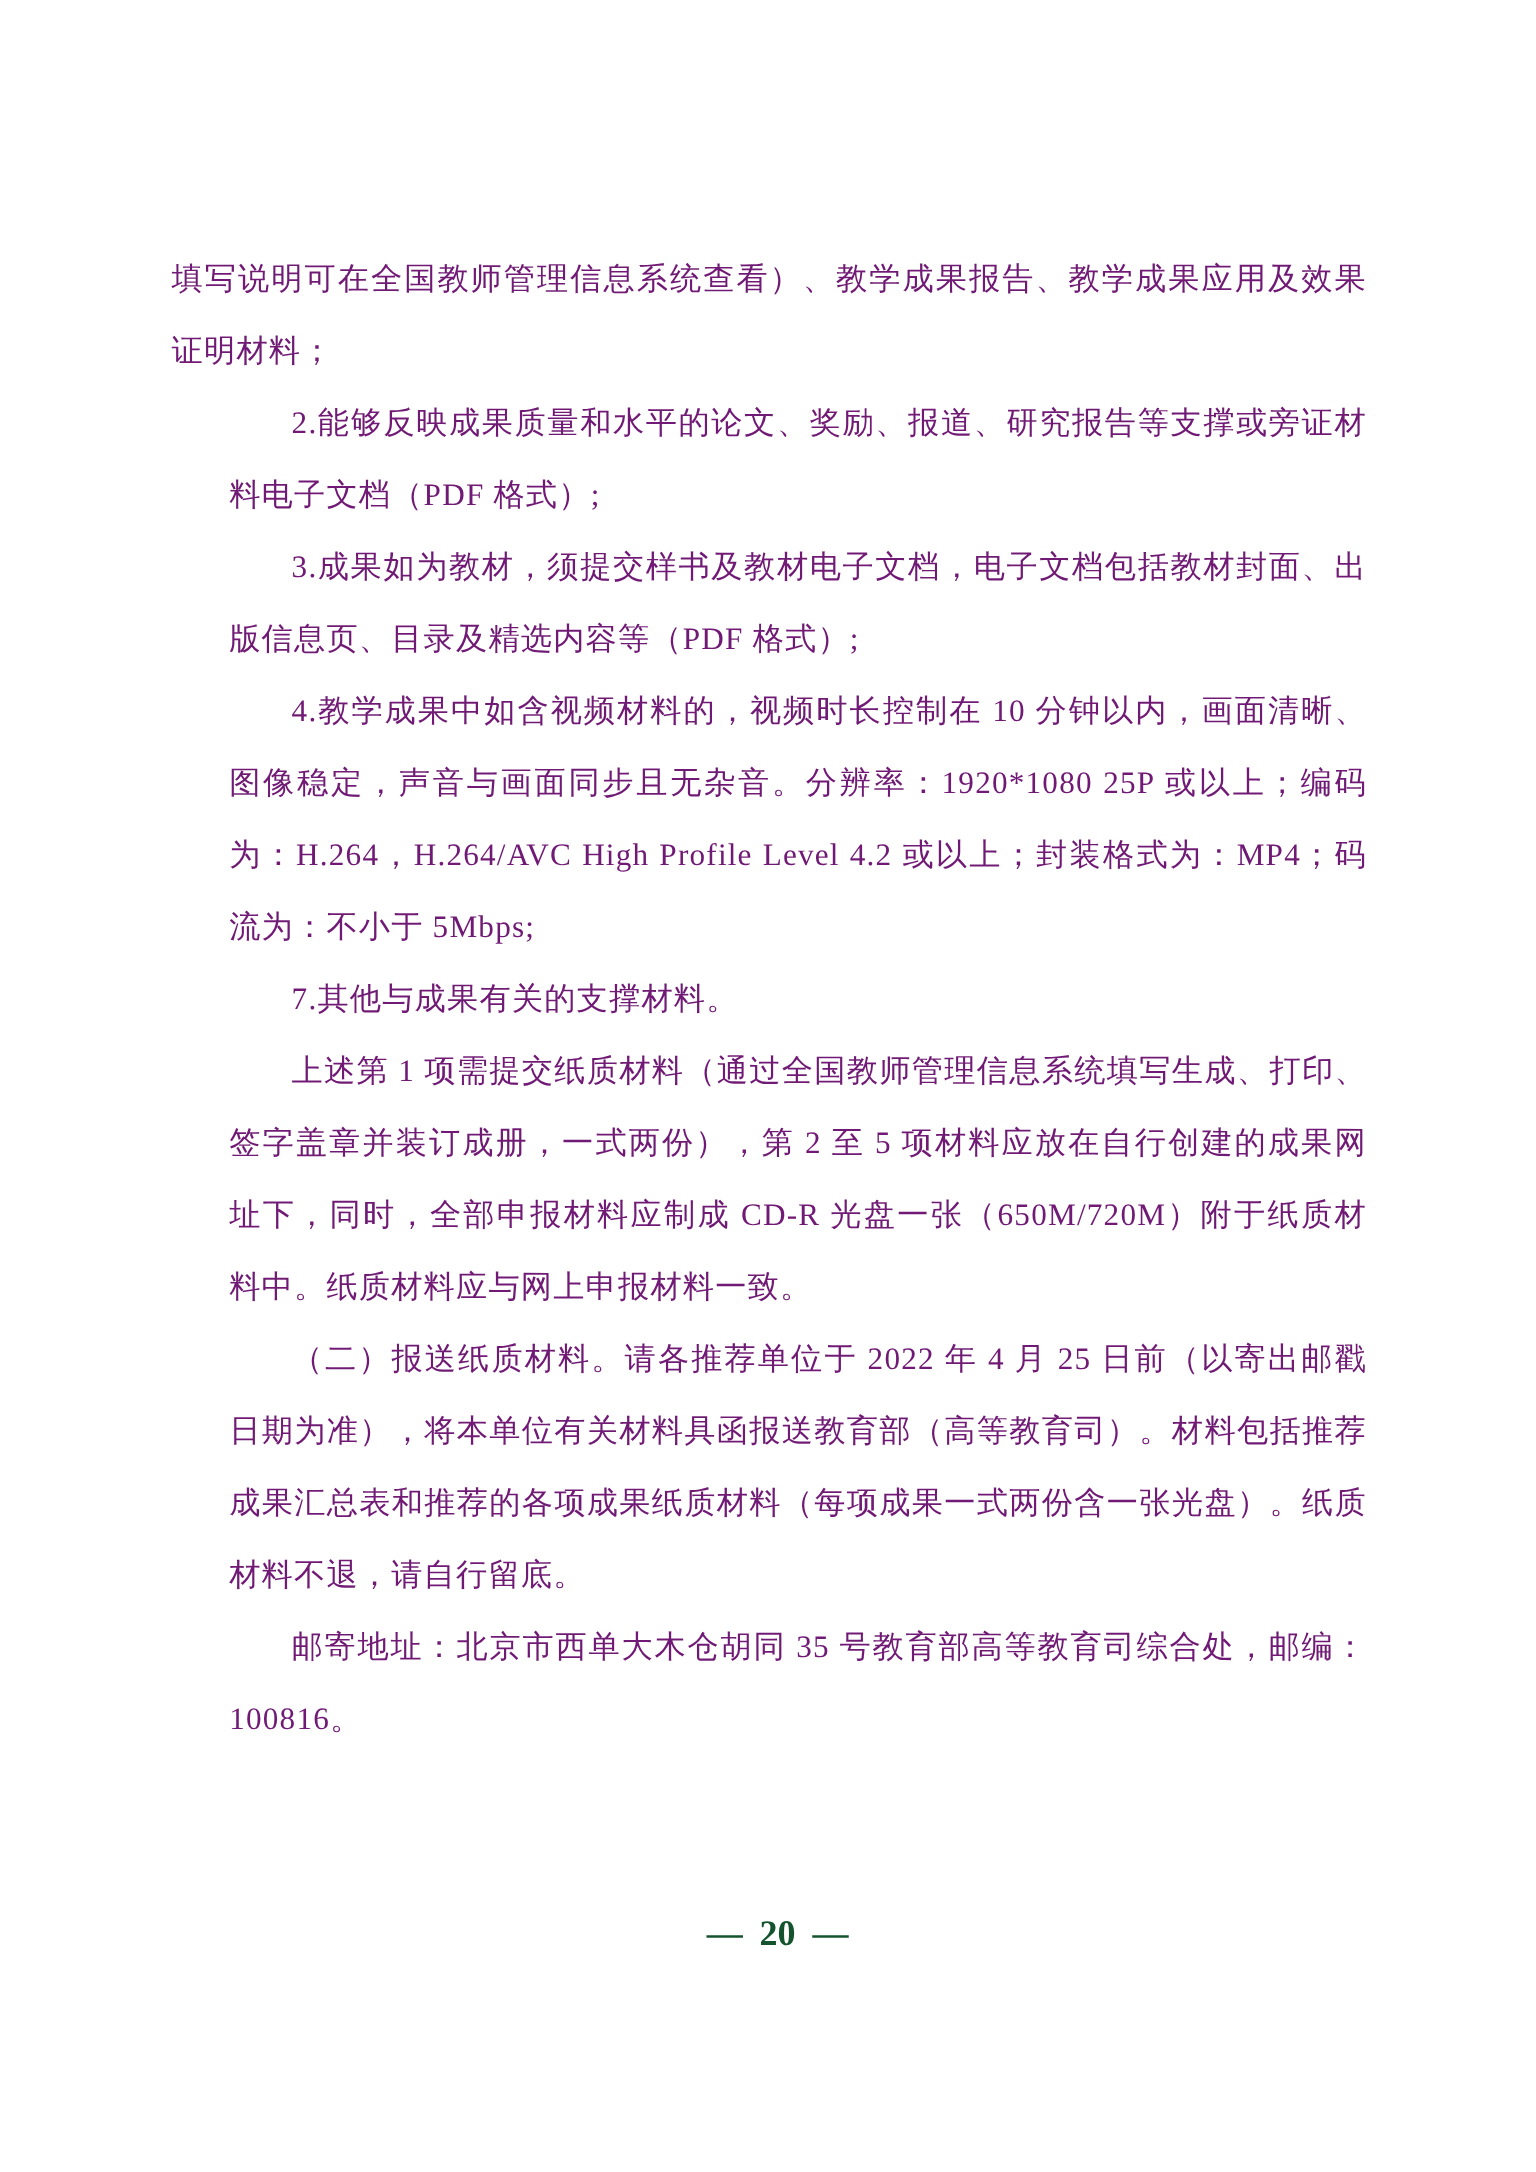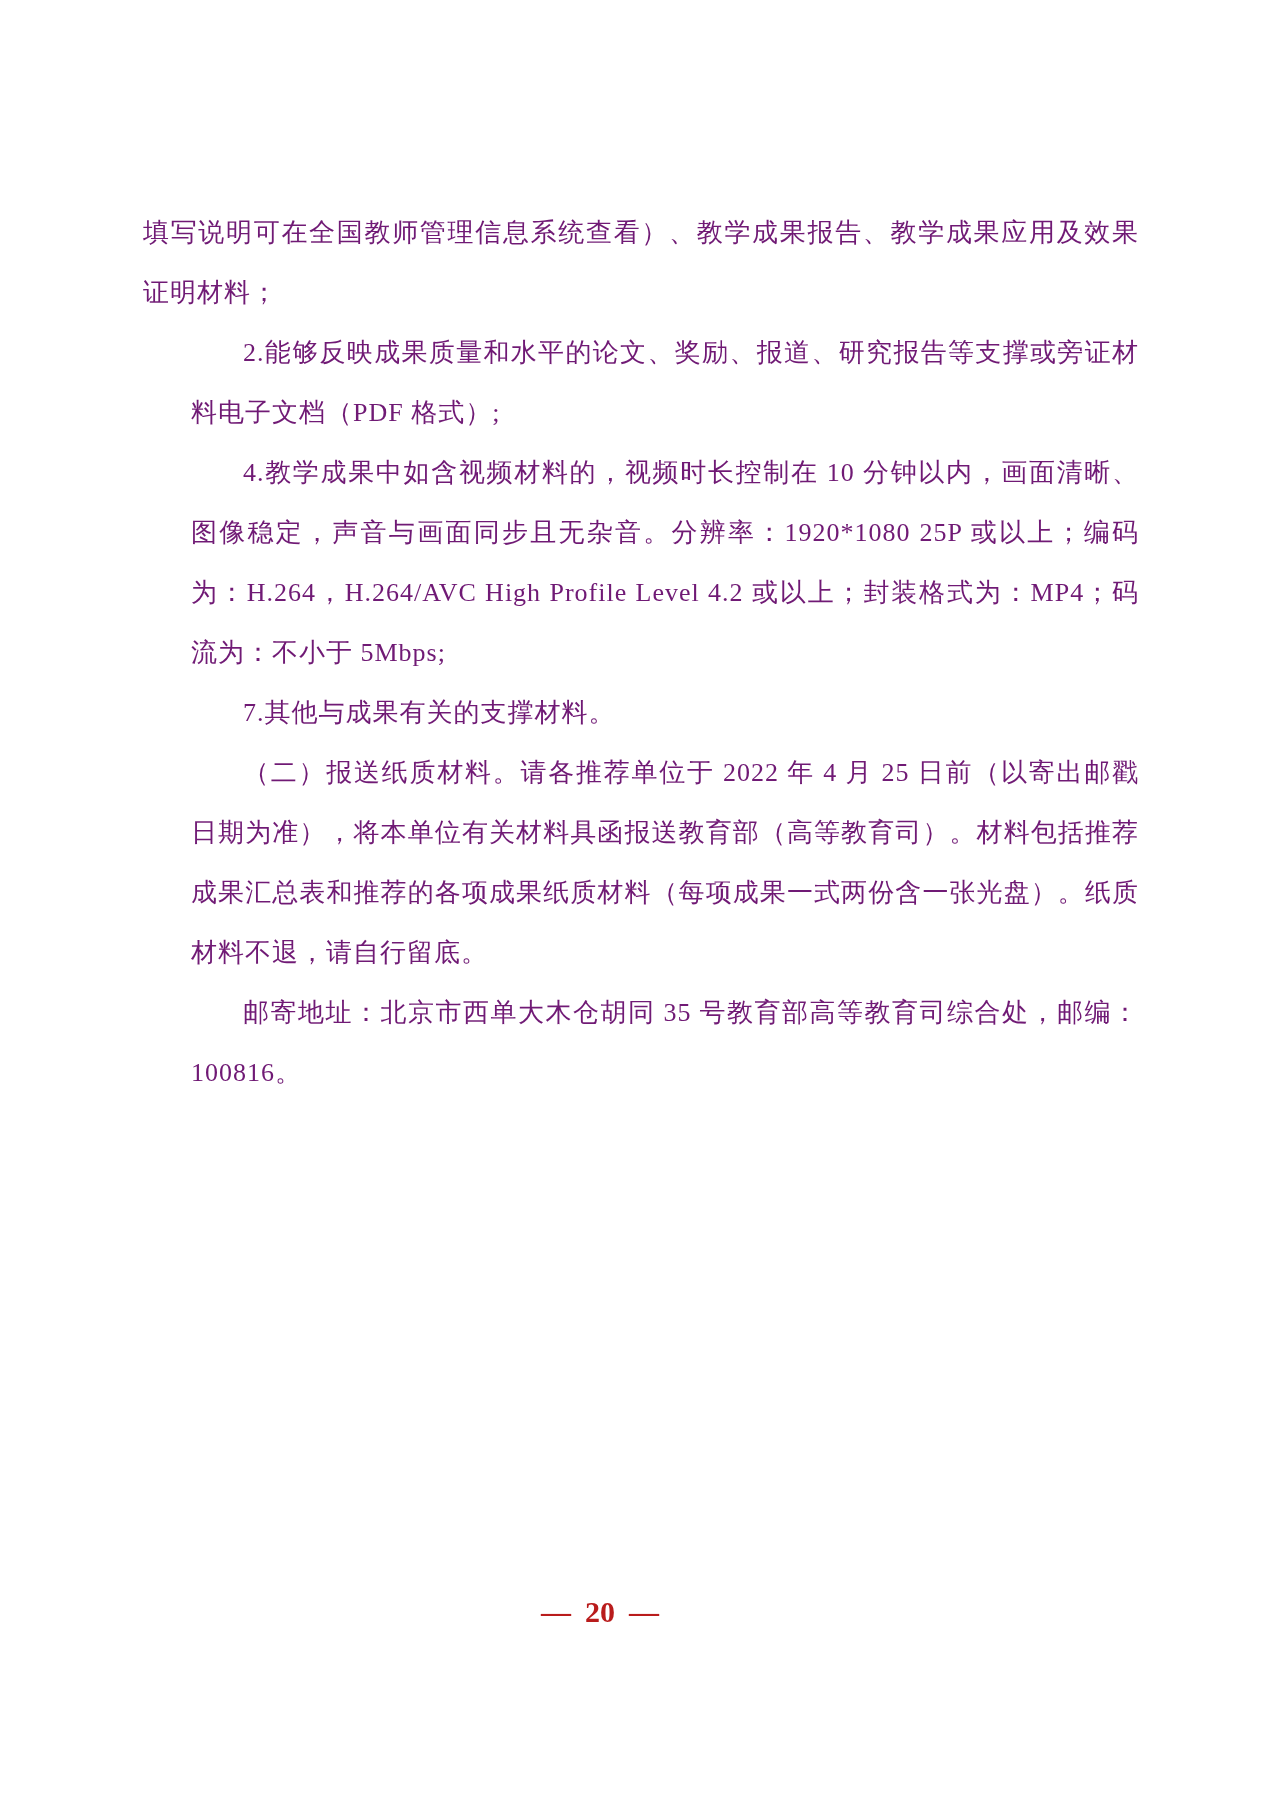--- a/index.html
+++ b/index.html
@@ -43,39 +43,42 @@
   }
   .footer {
     position: absolute;
     top: 1592px;
     left: 0;
     width: 1200px;
     text-align: center;
     font-weight: bold;
     font-size: 30px;
     line-height: 40px;
-    color: #b91c1c;
+    color: #14532d;
     letter-spacing: 0;
+    padding-left: 48px;
   }
   .footer .pgnum {
     display: inline-block;
     margin: 0 14px;
   }
 </style>
 </head>
 <body>
 
 <div class="page">
 
   <div class="text-block">
 
   <p class="para">填写说明可在全国教师管理信息系统查看）、教学成果报告、教学成果应用及效果证明材料；</p>
       <p class="para indent">2.能够反映成果质量和水平的论文、奖励、报道、研究报告等支撑或旁证材料电子文档（PDF 格式）;</p>
+      <p class="para indent">3.成果如为教材，须提交样书及教材电子文档，电子文档包括教材封面、出版信息页、目录及精选内容等（PDF 格式）;</p>
       <p class="para indent">4.教学成果中如含视频材料的，视频时长控制在 10 分钟以内，画面清晰、图像稳定，声音与画面同步且无杂音。分辨率：1920*1080 25P 或以上；编码为：H.264，H.264/AVC High Profile Level 4.2 或以上；封装格式为：MP4；码流为：不小于 5Mbps;</p>
       <p class="para indent">7.其他与成果有关的支撑材料。</p>
+      <p class="para indent">上述第 1 项需提交纸质材料（通过全国教师管理信息系统填写生成、打印、签字盖章并装订成册，一式两份），第 2 至 5 项材料应放在自行创建的成果网址下，同时，全部申报材料应制成 CD-R 光盘一张（650M/720M）附于纸质材料中。纸质材料应与网上申报材料一致。</p>
       <p class="para indent">（二）报送纸质材料。请各推荐单位于 2022 年 4 月 25 日前（以寄出邮戳日期为准），将本单位有关材料具函报送教育部（高等教育司）。材料包括推荐成果汇总表和推荐的各项成果纸质材料（每项成果一式两份含一张光盘）。纸质材料不退，请自行留底。</p>
       <p class="para indent">邮寄地址：北京市西单大木仓胡同 35 号教育部高等教育司综合处，邮编：100816。</p>
     </div>
 
   <div class="footer">
     <span>—</span><span class="pgnum">20</span><span>—</span>
   </div>
 
 </div>
 

